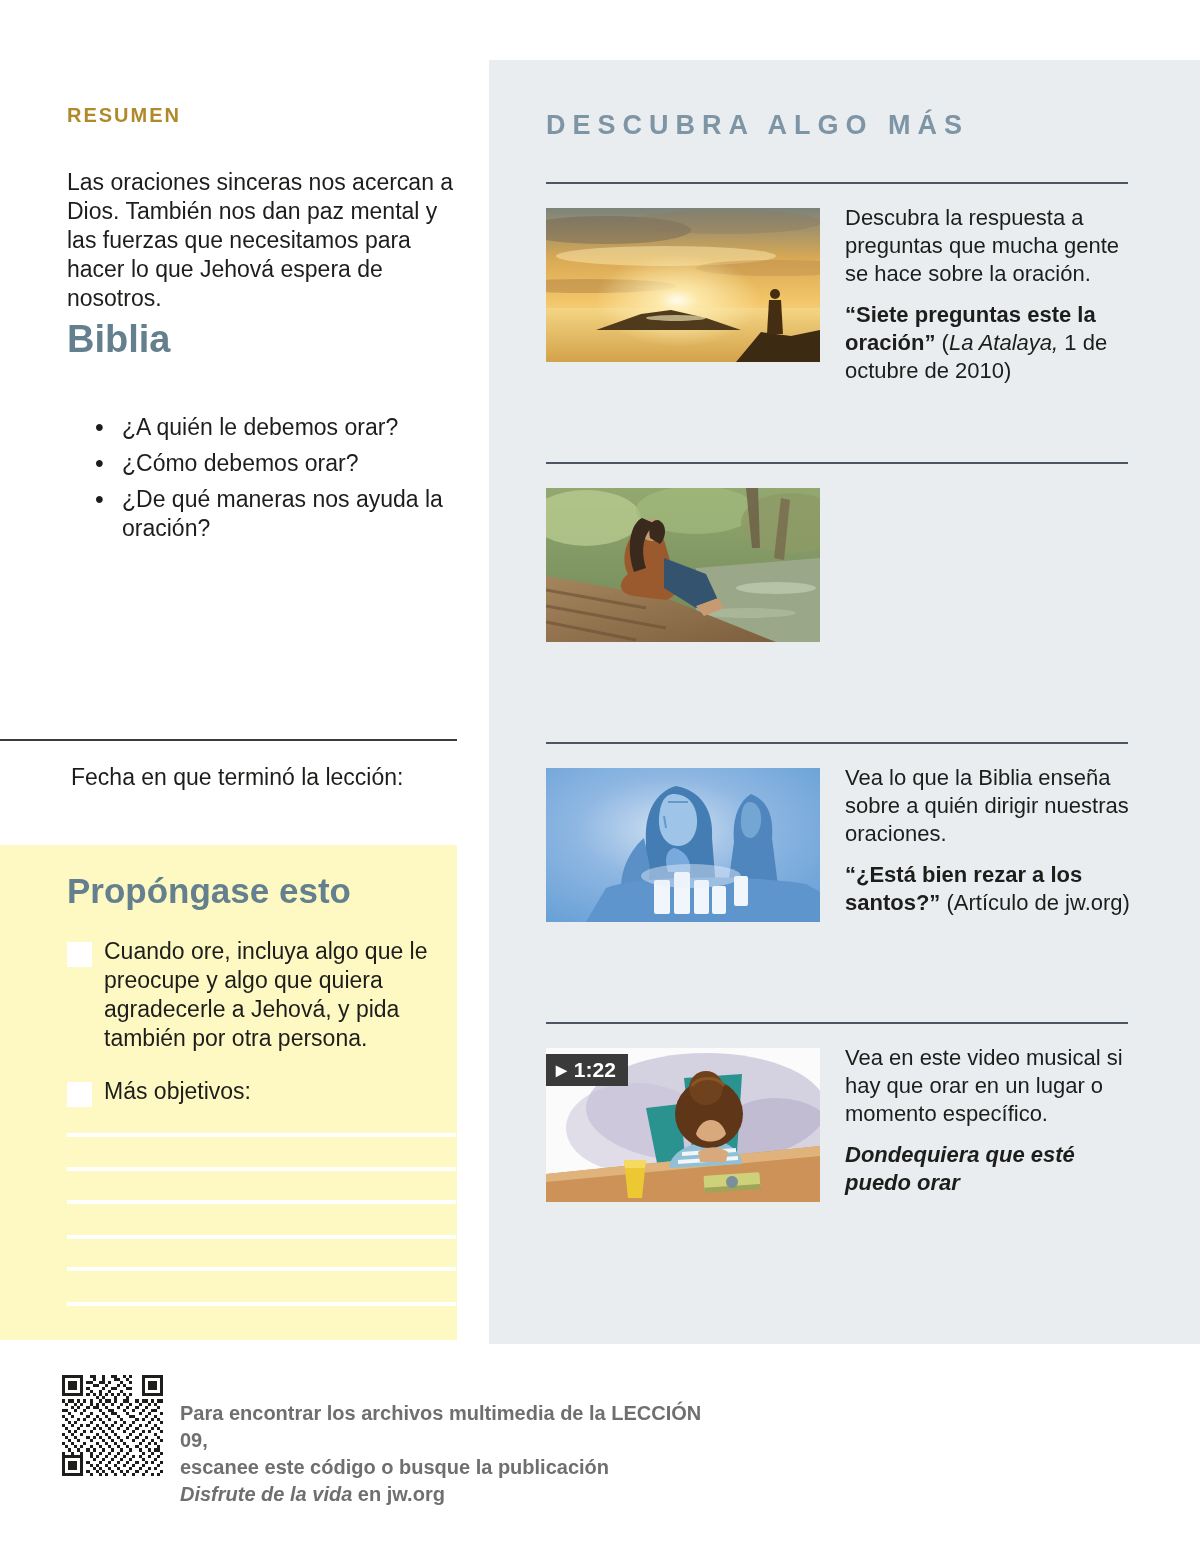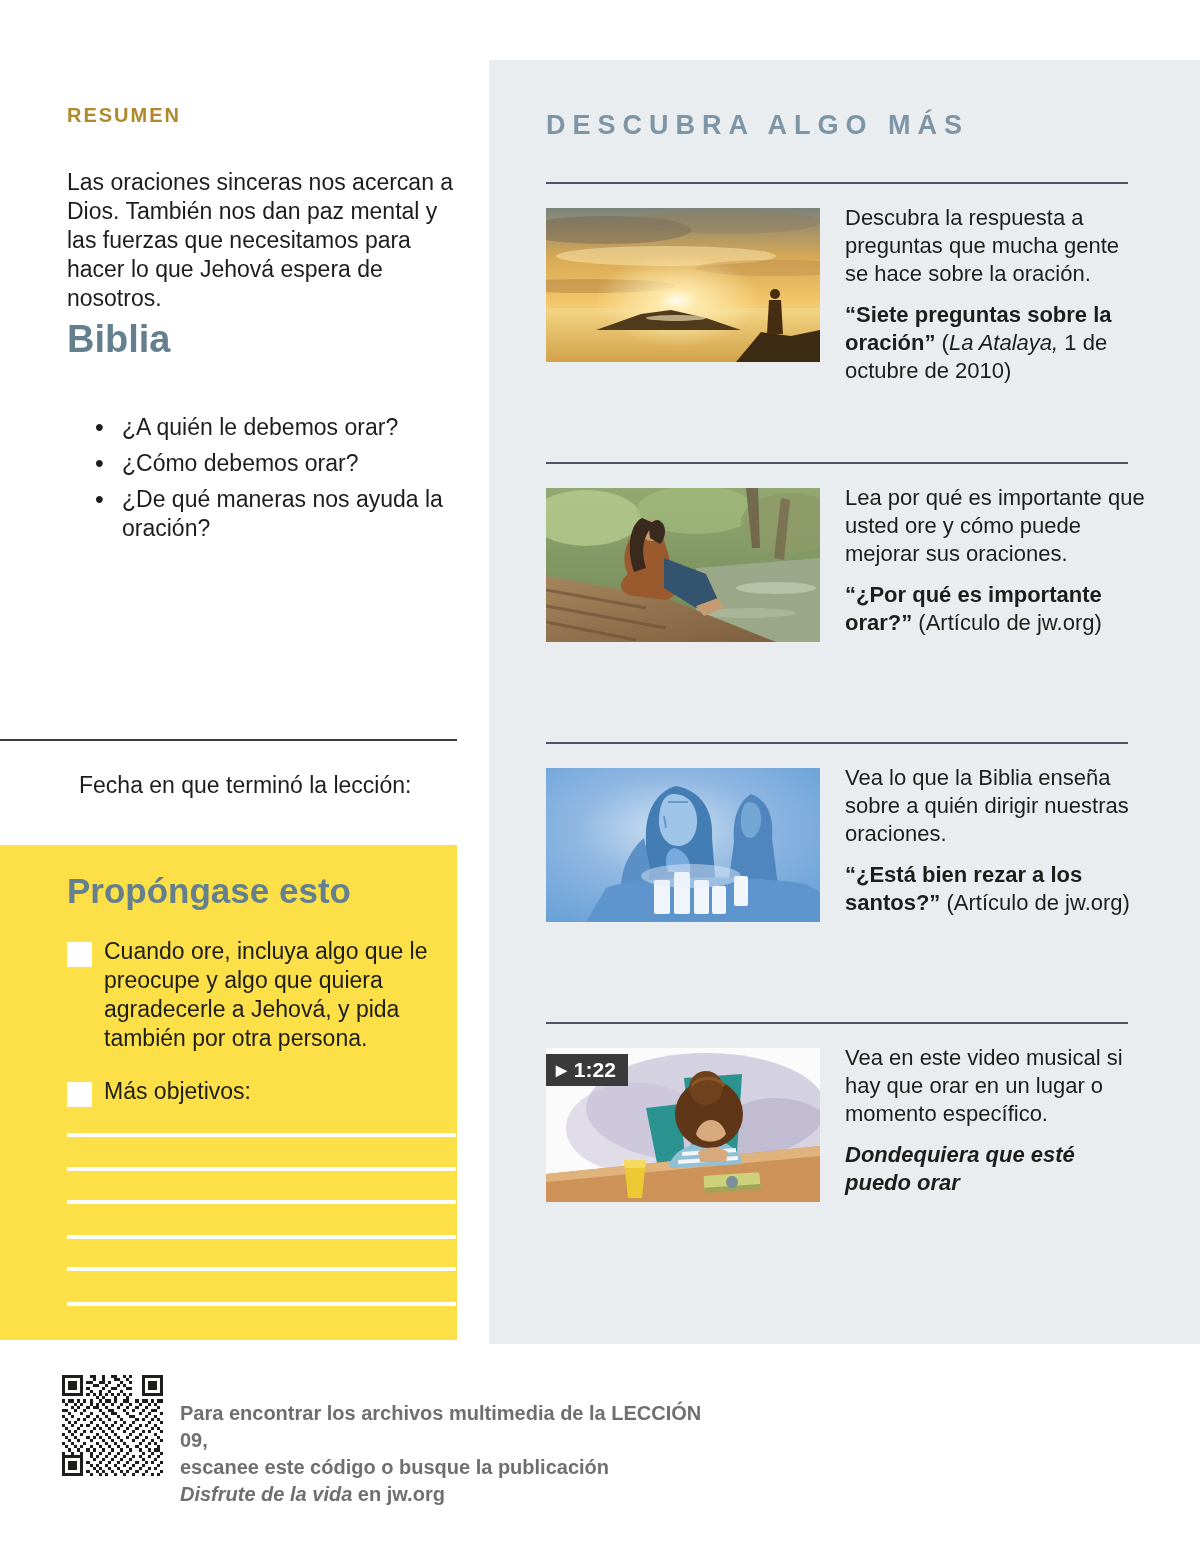--- a/index.html
+++ b/index.html
@@ -7,24 +7,24 @@
   .page{position:relative;width:1200px;height:1543px;overflow:hidden;background:#ffffff;}
 
   
   .resumen-title{position:absolute;left:67px;top:104px;font-size:20px;font-weight:bold;letter-spacing:2px;color:#b0892b;margin:0;}
   .summary{position:absolute;left:67px;top:168px;width:400px;font-size:23px;line-height:29px;margin:0;}
   .repaso-title{position:absolute;left:67px;top:318px;font-size:38px;font-weight:bold;color:#64808e;margin:0;}
   .review-list{position:absolute;left:95px;top:413px;width:350px;margin:0;padding:0;list-style:none;font-size:23px;line-height:29px;}
   .review-list li{position:relative;padding-left:27px;margin-bottom:7px;}
   .review-list li::before{content:"•";position:absolute;left:0;top:0;font-size:25px;color:#1d1d1b;}
   .left-rule{position:absolute;left:0;top:739px;width:457px;height:0;border-top:2px solid #3b3b3b;}
-  .date-label{position:absolute;left:67px;top:760px;width:400px;font-size:23px;margin:12px;}
-
-  
-  .goals-box{position:absolute;left:0;top:845px;width:457px;height:495px;background:#fde047;}
+  .date-label{position:absolute;left:67px;top:760px;width:400px;font-size:23px;margin:4px;}
+
+  
+  .goals-box{position:absolute;left:0;top:845px;width:457px;height:495px;background:#fef9c3;}
   .goals-title{position:absolute;left:67px;top:26px;font-size:35px;font-weight:bold;color:#64808e;margin:0;}
   .goal-check{position:absolute;left:67px;width:25px;height:25px;background:#ffffff;}
   .goal-check.c1{top:97px;}
   .goal-check.c2{top:237px;}
   .goal-text{position:absolute;left:104px;width:335px;font-size:23px;line-height:29px;margin:0;}
   .goal-text.t1{top:92px;}
   .goal-text.t2{top:232px;}
   .write-line{position:absolute;left:67px;width:389px;height:4px;background:#ffffff;}
 
   
@@ -137,21 +137,21 @@
         <rect width="274" height="154" fill="url(#sun1)"></rect>
         <path d="M50 122 L95 106 L125 102 L160 110 L195 122 L50 122 Z" fill="#4f3a1c"></path>
         <ellipse cx="130" cy="110" rx="30" ry="3" fill="#fff3c4" opacity="0.6"></ellipse>
         <path d="M190 154 L215 124 L245 128 L274 122 L274 154 Z" fill="#3c2a12"></path>
         <circle cx="229" cy="86" r="5" fill="#452d12"></circle>
         <path d="M223 92 L235 92 L237 126 L221 126 Z" fill="#452d12"></path>
       </svg>
     </div>
     <div class="item-text" style="top:144px">
       <p>Descubra la respuesta a preguntas que mucha gente se hace sobre la oración.</p>
-      <p class="ref"><b>“Siete preguntas sobre la oración”</b><span> (</span><i>La Atalaya,</i><span> 1 de octubre de 2010)</span></p>
+      <p class="ref"><b>“Siete preguntas este la oración”</b><span> (</span><i>La Atalaya,</i><span> 1 de octubre de 2010)</span></p>
     </div>
 
     <div class="sep" style="top:402px"></div>
     <div class="thumb" style="top:428px">
       <svg viewBox="0 0 274 154" preserveAspectRatio="none">
         <defs>
           <linearGradient id="grn" x1="0" y1="0" x2="0" y2="1">
             <stop offset="0" stop-color="#93a871"></stop>
               <stop offset="1" stop-color="#6f8656"></stop>
           </linearGradient>
@@ -171,24 +171,20 @@
         <ellipse cx="200" cy="125" rx="50" ry="5" fill="#b4c0a2" opacity="0.6"></ellipse>
         <path d="M0 88 L120 110 L230 154 L0 154 Z" fill="url(#rock)"></path>
         <path d="M0 102 L100 120 M0 118 L120 140 M0 134 L90 152" stroke="#6b4f33" stroke-width="3" fill="none" opacity="0.6"></path>
         <path d="M95 38 C80 48 74 72 82 86 C70 96 74 106 88 108 L120 112 C132 108 136 96 128 86 L118 52 C112 40 104 34 95 38 Z" fill="#9b5a2e"></path>
         <circle cx="106" cy="42" r="11" fill="#c79b72"></circle>
         <path d="M96 30 C84 36 80 60 88 84 L100 80 C94 60 98 44 110 36 Z" fill="#3a2a1e"></path>
         <path d="M112 32 C122 36 120 50 114 56 L104 50 C102 40 104 32 112 32 Z" fill="#3a2a1e"></path>
         <path d="M118 70 L160 86 L172 112 L150 120 L118 100 Z" fill="#33536f"></path>
         <path d="M150 118 L172 110 L178 120 L158 128 Z" fill="#c79b72"></path>
       </svg>
-    </div>
-    <div class="item-text" style="top:424px">
-      <p>Lea por qué es importante que usted ore y cómo puede mejorar sus oraciones.</p>
-      <p class="ref"><b>“¿Por qué es importante orar?”</b><span> (Artículo de jw.org)</span></p>
     </div>
 
     <div class="sep" style="top:682px"></div>
     <div class="thumb" style="top:708px">
       <svg viewBox="0 0 274 154" preserveAspectRatio="none">
         <defs>
           <radialGradient id="bluebg" cx="0.45" cy="0.4" r="0.75">
             <stop offset="0" stop-color="#cfe0f2"></stop>
               <stop offset="0.45" stop-color="#8fb7e2"></stop>
             <stop offset="1" stop-color="#66a0d6"></stop>

